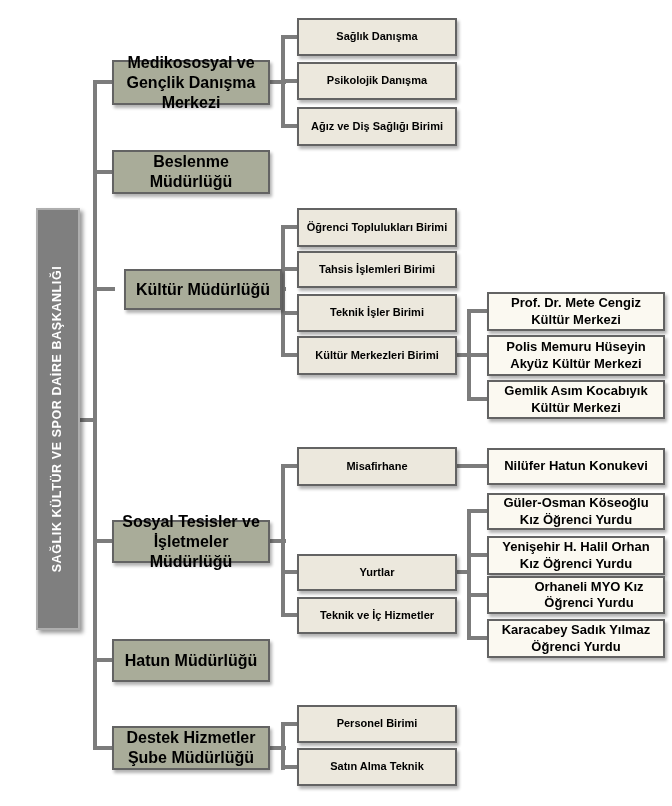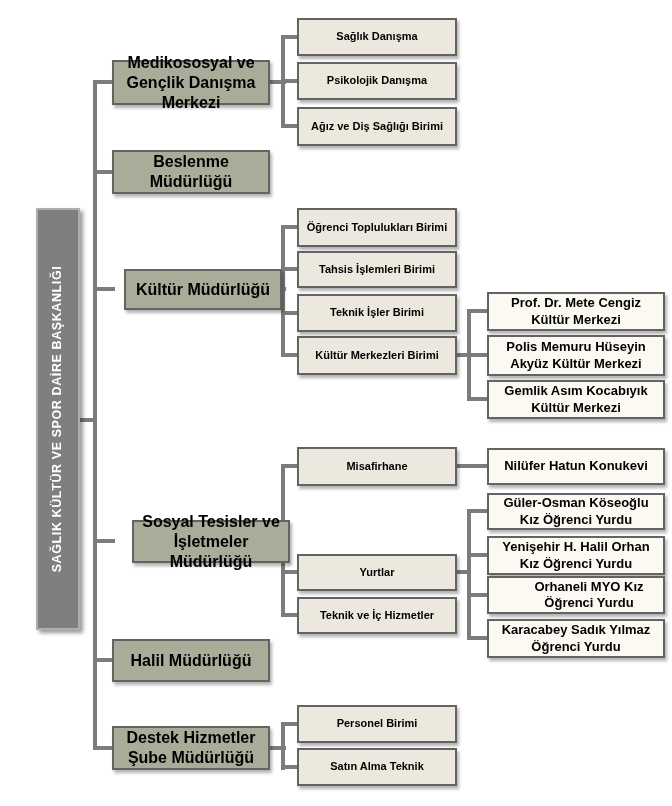--- a/index.html
+++ b/index.html
@@ -87,22 +87,22 @@
   <div class="line" style="left:467px;top:593px;width:24px;height:4px;"></div>
   <div class="line" style="left:467px;top:636px;width:24px;height:4px;"></div>
 
   <div class="box l1" style="left:36px;top:208px;width:44px;height:422px;">
     <span class="vtext">SAĞLIK KÜLTÜR VE SPOR DAİRE BAŞKANLIĞI</span>
   </div>
 
   <div class="box l2" style="left:112px;top:60px;width:158px;height:45px;">Medikososyal ve Gençlik Danışma Merkezi</div>
   <div class="box l2" style="left:112px;top:150px;width:158px;height:44px;">Beslenme Müdürlüğü</div>
   <div class="box l2" style="left:124px;top:269px;width:158px;height:41px;">Kültür Müdürlüğü</div>
-  <div class="box l2" style="left:112px;top:520px;width:158px;height:43px;margin-left:20px;">Sosyal Tesisler ve İşletmeler Müdürlüğü</div>
-  <div class="box l2" style="left:112px;top:639px;width:158px;height:43px;">Halil Müdürlüğü</div>
+  <div class="box l2" style="left:112px;top:520px;width:158px;height:43px;">Sosyal Tesisler ve İşletmeler Müdürlüğü</div>
+  <div class="box l2" style="left:112px;top:639px;width:158px;height:43px;">Hatun Müdürlüğü</div>
   <div class="box l2" style="left:112px;top:726px;width:158px;height:44px;">Destek Hizmetler Şube Müdürlüğü</div>
 
   <div class="box l3" style="left:297px;top:18px;width:160px;height:38px;">Sağlık Danışma</div>
   <div class="box l3" style="left:297px;top:62px;width:160px;height:38px;">Psikolojik Danışma</div>
   <div class="box l3" style="left:297px;top:107px;width:160px;height:39px;">Ağız ve Diş Sağlığı Birimi</div>
   <div class="box l3" style="left:297px;top:208px;width:160px;height:39px;">Öğrenci Toplulukları Birimi</div>
   <div class="box l3" style="left:297px;top:251px;width:160px;height:37px;">Tahsis İşlemleri Birimi</div>
   <div class="box l3" style="left:297px;top:294px;width:160px;height:38px;">Teknik İşler Birimi</div>
   <div class="box l3" style="left:297px;top:336px;width:160px;height:39px;">Kültür Merkezleri Birimi</div>
   <div class="box l3" style="left:297px;top:447px;width:160px;height:39px;">Misafirhane</div>

